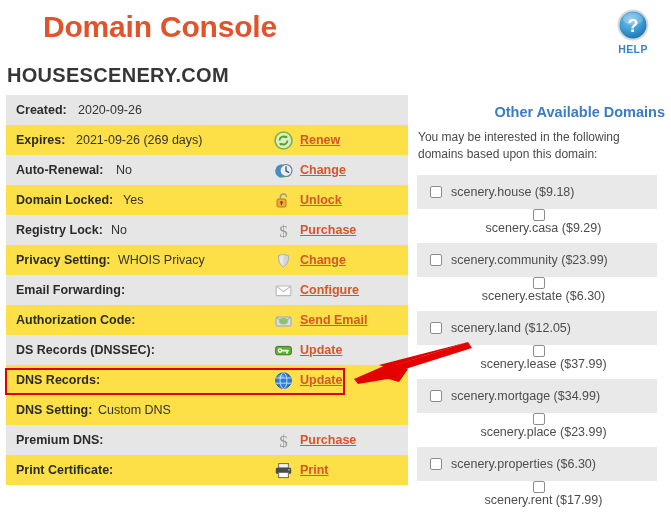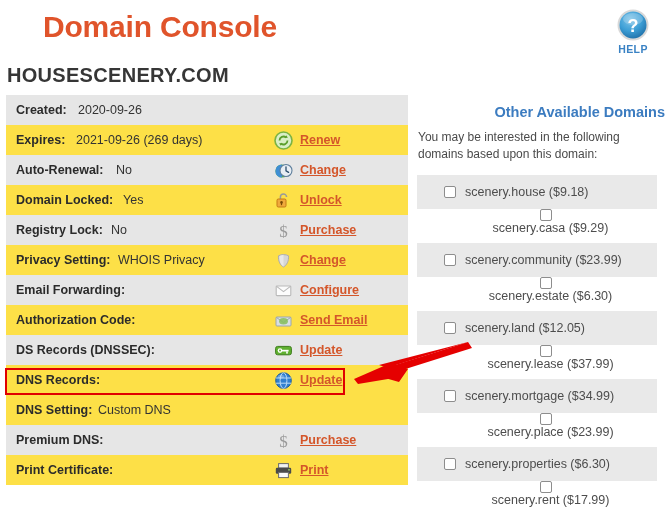--- a/index.html
+++ b/index.html
@@ -162,21 +162,21 @@
     color: #4a4a4a;
     line-height: 17px;
     margin: 0 0 12px 1px;
     width: 232px;
   }
   .rp-list { width: 240px; }
   .rp-item {
     height: 34px;
     display: flex;
     align-items: center;
-    padding-left: 27px;
+    padding-left: 13px;
     box-sizing: border-box;
     font-size: 12.5px;
     color: #4d4d4d;
   }
   .rp-item.alt { background: #e9e9e9; }
   .rp-item.plain { background: #ffffff; flex-direction: column; }
   .cbox {
     width: 12px;
     height: 12px;
     border: 1.4px solid #8d8d8d;

